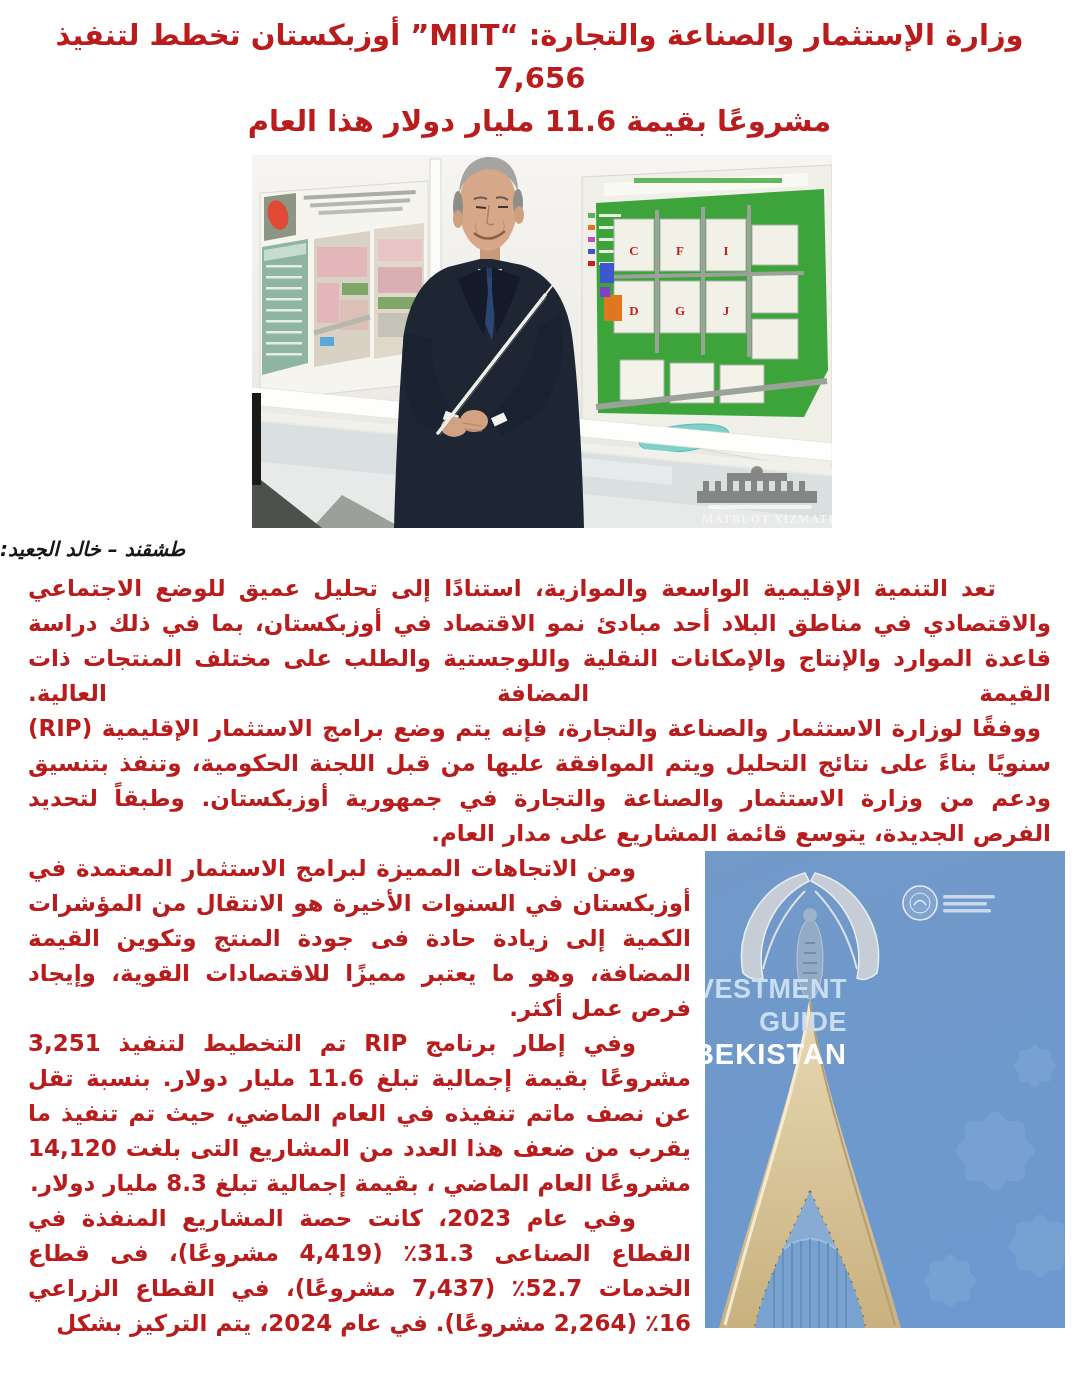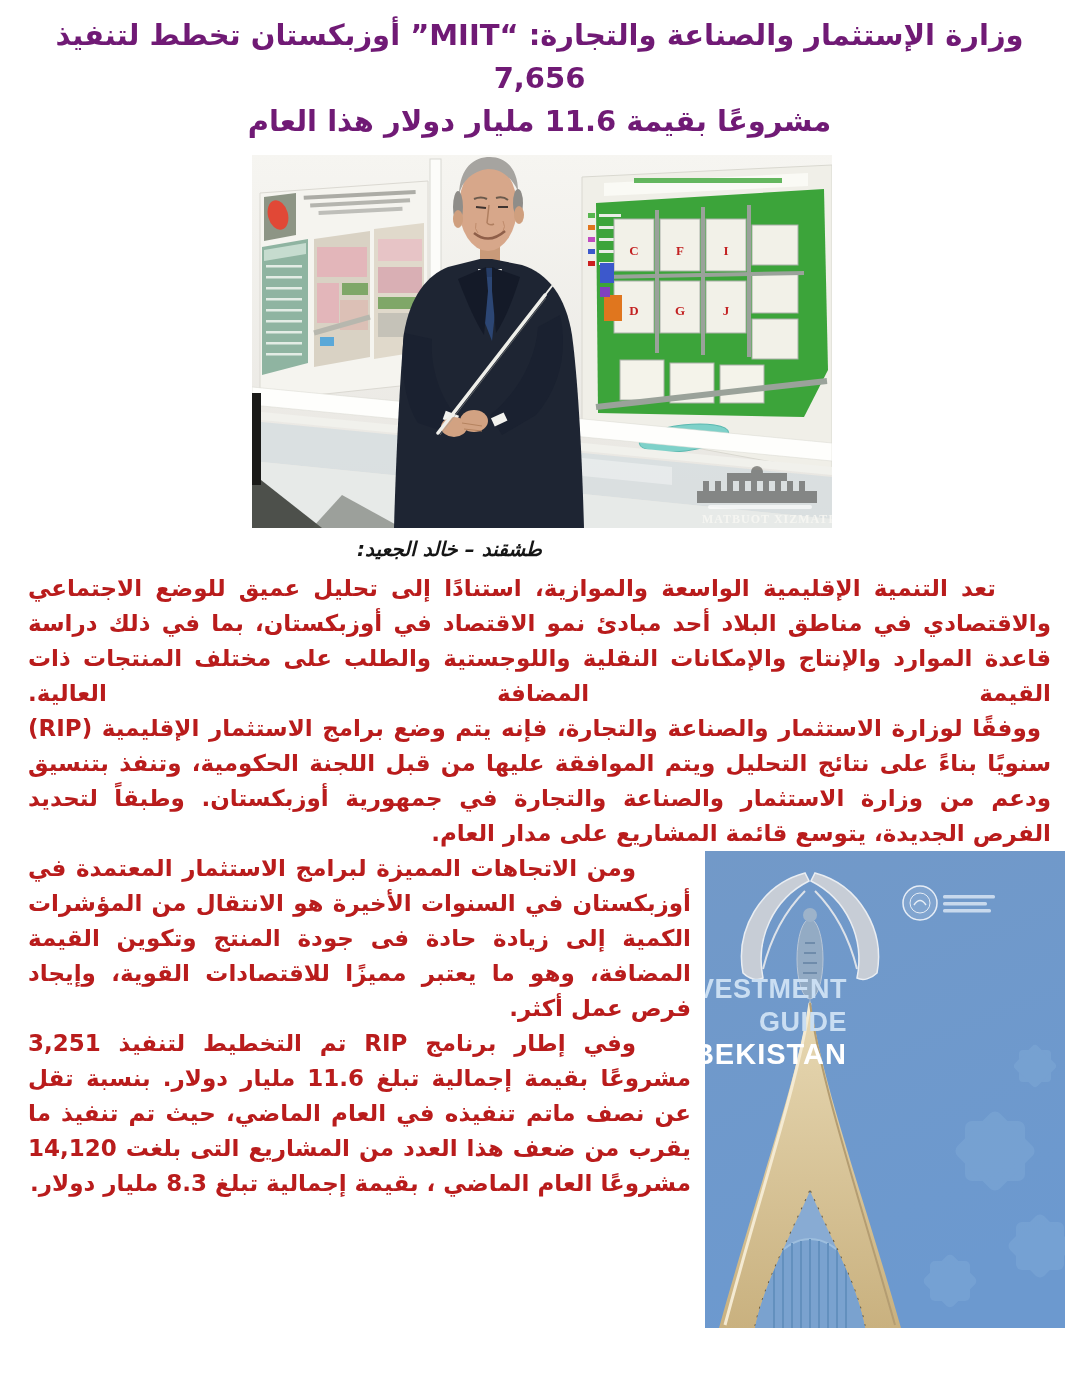--- a/index.html
+++ b/index.html
@@ -3,28 +3,28 @@
 <meta charset="utf-8">
 <style>
   html,body{margin:0;padding:0;}
   body{
     width:1079px;height:1376px;background:#ffffff;overflow:hidden;
     font-family:"DejaVu Sans",sans-serif;
   }
   .page{width:1079px;height:1376px;position:relative;}
   .title{
     margin:14px 30px 0;direction:rtl;text-align:center;
-    color:#701a75;font-size:29px;font-weight:bold;line-height:43px;
+    color:#b91c1c;font-size:29px;font-weight:bold;line-height:43px;
   }
   .photo-wrap{
     width:580px;height:373px;margin:12px 0 0 252px;
     overflow:hidden;background:#eceae6;
   }
   .caption{
-    direction:rtl;text-align:center;padding-right:180px;margin-top:9px;
+    direction:rtl;text-align:left;padding-right:180px;margin-top:9px;
     font-size:20px;font-weight:bold;font-style:italic;color:#161616;
   }
   .article{
     margin:10px 28px 0;direction:rtl;text-align:justify;
     font-size:23px;font-weight:bold;line-height:35px;color:#b91c1c;
   }
   .article p{margin:0;text-indent:55px;}
   .article p.p1{text-align-last:justify;}
   .article p.p2{text-indent:10px;}
   .guide-float{
@@ -294,15 +294,16 @@
         <g font-family="Liberation Sans, sans-serif">
           <text x="142" y="147" font-size="27" letter-spacing="0.5" fill="#cadef2">INVESTMENT</text>
           <text x="142" y="180" font-size="27" letter-spacing="0.5" fill="#cadef2">GUIDE</text>
           <text x="142" y="213" font-size="29" font-weight="bold" letter-spacing="1" fill="#ffffff">UZBEKISTAN</text>
         </g>
       </svg>
     </div>
 
     <p class="p3">ومن الاتجاهات المميزة لبرامج الاستثمار المعتمدة في أوزبكستان في السنوات الأخيرة هو الانتقال من المؤشرات الكمية إلى زيادة حادة فى جودة المنتج وتكوين القيمة المضافة، وهو ما يعتبر مميزًا للاقتصادات القوية، وإيجاد فرص عمل أكثر.</p>
     <p class="p4">وفي إطار برنامج RIP تم التخطيط لتنفيذ 3,251 مشروعًا بقيمة إجمالية تبلغ 11.6 مليار دولار. بنسبة تقل عن نصف ماتم تنفيذه في العام الماضي، حيث تم تنفيذ ما يقرب من ضعف هذا العدد من المشاريع التى بلغت 14,120 مشروعًا العام الماضي ، بقيمة إجمالية تبلغ 8.3 مليار دولار.</p>
+    <p class="p5">وفي عام 2023، كانت حصة المشاريع المنفذة في القطاع الصناعى 31.3٪ (4,419 مشروعًا)، فى قطاع الخدمات 52.7٪ (7,437 مشروعًا)، في القطاع الزراعي 16٪ (2,264 مشروعًا). في عام 2024، يتم التركيز بشكل</p>
   </div>
 
 </div>
 
 </body></html>

